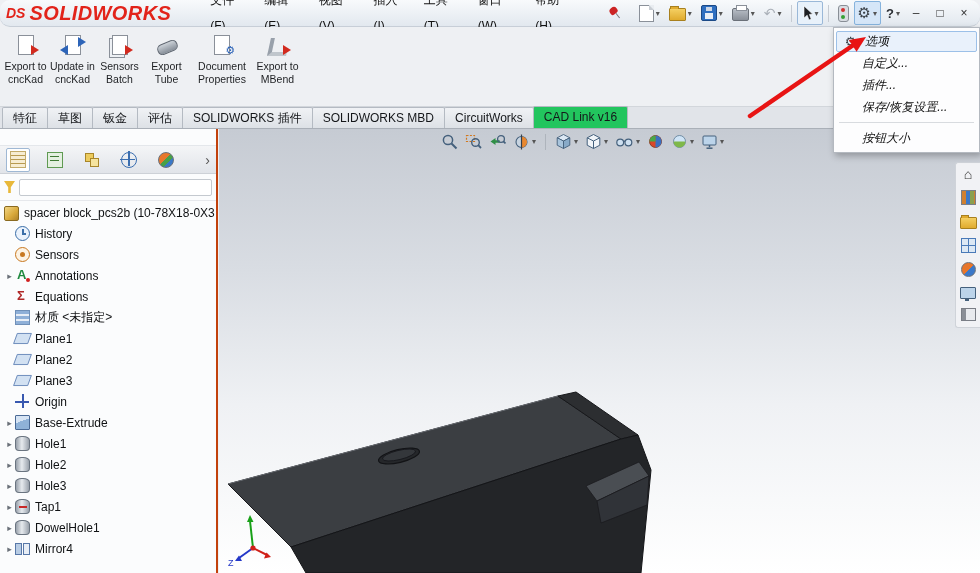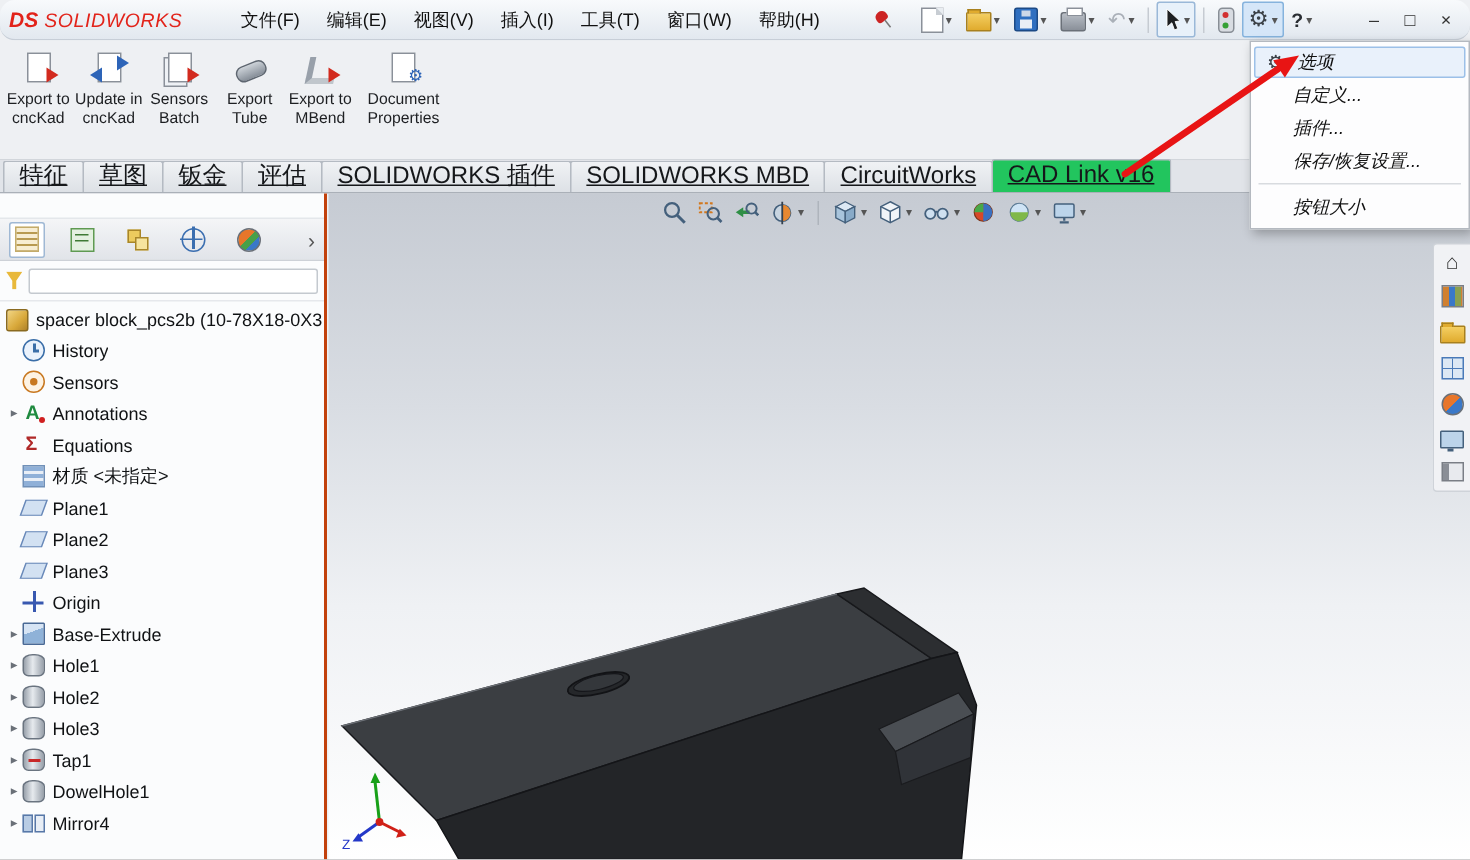--- a/index.html
+++ b/index.html
@@ -5,21 +5,21 @@
   html,body{margin:0;padding:0;}
   body{font-family:"Liberation Sans","DejaVu Sans",sans-serif;background:#888;}
   .window{position:relative;width:980px;height:573px;overflow:hidden;background:#eef0f3;}
 
   
   .titlebar{position:absolute;left:0;top:0;width:980px;height:26px;
     background:linear-gradient(#f8fafc,#e2e8ef);border-bottom:1px solid #c7ced7;
     display:flex;align-items:center;border-radius:10px;}
   .logo{display:flex;align-items:center;gap:4px;padding:0 8px 0 6px;}
   .ds-badge{font-size:14px;font-weight:bold;font-style:italic;color:#e2231a;}
-  .brand{color:#e2231a;font-weight:normal;font-style:italic;font-size:13px;letter-spacing:.4px;}
+  .brand{color:#e2231a;font-weight:bold;font-style:italic;font-size:20px;letter-spacing:.4px;}
   .menubar{display:flex;height:100%;align-items:center;margin-left:22px;}
   .menu-item{padding:0 9px;font-size:12px;line-height:26px;color:#111;cursor:default;}
   .pin{position:relative;width:14px;height:14px;margin-left:26px;transform:rotate(-38deg);}
   .pin::before{content:"";position:absolute;left:3px;top:1px;width:8px;height:7px;background:#cc2424;border-radius:50% 50% 30% 30%;}
   .pin::after{content:"";position:absolute;left:6.5px;top:8px;width:1.5px;height:6px;background:#777;}
   .quickbar{display:flex;align-items:center;margin-left:14px;gap:1px;}
   .qbtn{display:flex;align-items:center;height:22px;padding:0 3px;border:1px solid transparent;border-radius:2px;}
   .qbtn.outlined{border-color:#9ab8d8;background:#e8f1fa;}
   .qbtn.pressed{background:#d5e6f8;border-color:#86b3dd;}
   .dd::after{content:"▾";font-size:8px;color:#555;margin-left:2px;}
@@ -58,23 +58,23 @@
   .arr-blue-l{position:absolute;left:0;bottom:2px;width:0;height:0;border-right:8px solid #2d64b8;border-top:5px solid transparent;border-bottom:5px solid transparent;}
   .arr-blue-r{position:absolute;right:0;top:2px;width:0;height:0;border-left:8px solid #2d64b8;border-top:5px solid transparent;border-bottom:5px solid transparent;}
   .cyl{position:absolute;left:3px;top:7px;width:19px;height:9px;background:linear-gradient(#ccd2d8,#868e98);border:1px solid #5e6670;border-radius:5px;transform:rotate(-22deg);}
   .bend{position:absolute;left:4px;top:3px;width:15px;height:14px;border-left:4px solid #98a0aa;border-bottom:4px solid #c0c6cc;transform:skewX(-12deg);}
   .gear-dot{position:absolute;right:0;bottom:0;font-size:11px;color:#2d64b8;}
   .gear-dot::before{content:"⚙";}
 
   
   .tabrow{position:absolute;left:0;top:107px;width:980px;height:22px;background:#e1e4e9;
     display:flex;align-items:flex-end;padding-left:2px;border-bottom:1px solid #aab0b8;box-sizing:border-box;}
-  .tab{height:20px;line-height:20px;padding:0 10px;font-size:16px;color:#15171a;
+  .tab{height:20px;line-height:20px;padding:0 10px;font-size:12px;color:#15171a;
     border:1px solid #b4bac2;border-bottom:none;background:linear-gradient(#f0f2f5,#dde1e6);
-    margin-right:-1px;border-radius:2px 2px 0 0;white-space:nowrap;text-decoration:underline;}
+    margin-right:-1px;border-radius:2px 2px 0 0;white-space:nowrap;}
   .tab.active{background:#22c55e;position:relative;z-index:2;height:21px;}
 
   
   .panel{position:absolute;left:0;top:129px;width:218px;height:444px;background:#fbfcfd;
     border-right:2px solid #c2410c;box-sizing:border-box;padding-top:16px;}
   .ptabs{height:27px;display:flex;align-items:center;background:linear-gradient(#f4f5f7,#e1e4e9);
     border-top:1px solid #e4e7eb;border-bottom:1px solid #cdd1d7;padding:0 6px;gap:13px;}
   .ptab{width:22px;height:22px;display:flex;align-items:center;justify-content:center;border:1px solid transparent;border-radius:2px;}
   .ptab.active{background:#fff;border-color:#9fb8d4;}
   .pchev{margin-left:auto;color:#555;font-size:14px;line-height:22px;}
@@ -240,33 +240,33 @@
             <span class="arr-red"></span>
           </span>
         <span class="rlabel">Sensors Batch</span>
       </div>
       <div class="rbtn">
         <span class="ric">
             <span class="cyl"></span>
           </span>
         <span class="rlabel">Export Tube</span>
       </div>
+      <div class="rbtn wide">
+        <span class="ric">
+            <span class="sheet"></span>
+            <span class="gear-dot"></span>
+          </span>
+        <span class="rlabel">Document Properties</span>
+      </div>
       <div class="rbtn">
         <span class="ric">
             <span class="bend"></span>
             <span class="arr-red"></span>
           </span>
         <span class="rlabel">Export to MBend</span>
-      </div>
-      <div class="rbtn wide">
-        <span class="ric">
-            <span class="sheet"></span>
-            <span class="gear-dot"></span>
-          </span>
-        <span class="rlabel">Document Properties</span>
       </div>
     </div>
   </div>
 
   <div class="tabrow">
     <span class="tab">特征</span>
     <span class="tab">草图</span>
     <span class="tab">钣金</span>
     <span class="tab">评估</span>
     <span class="tab">SOLIDWORKS 插件</span>

